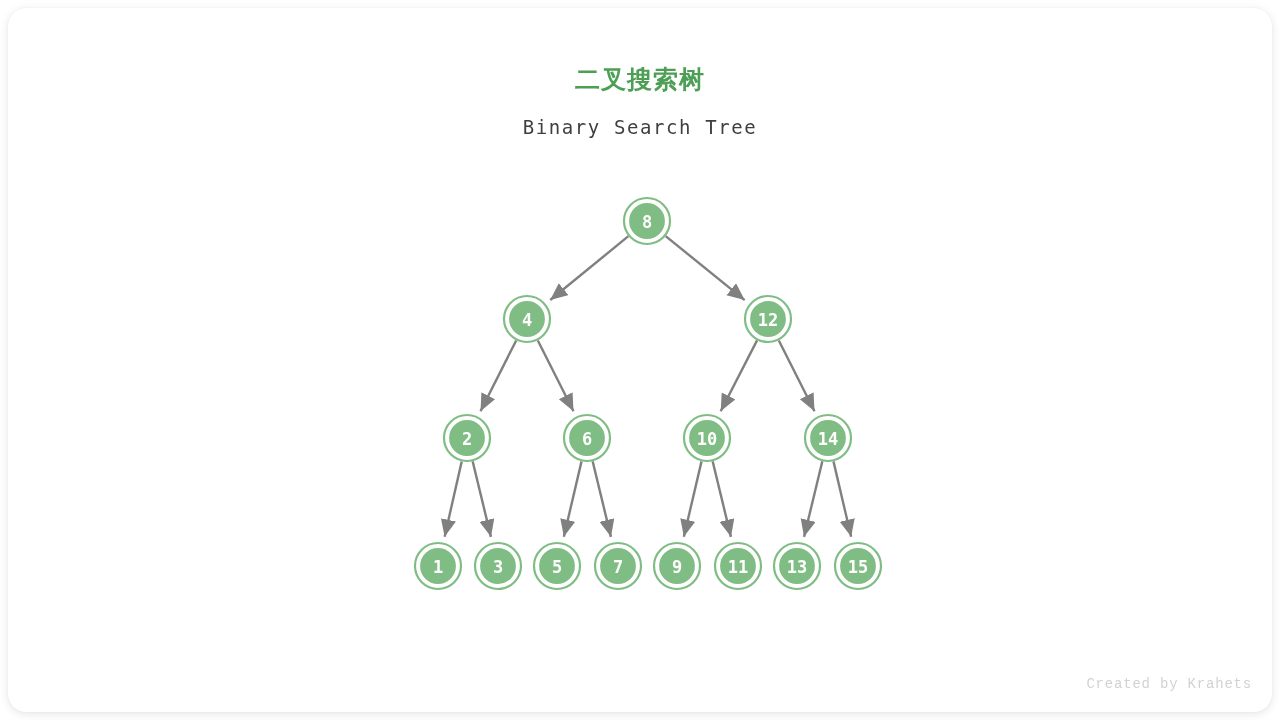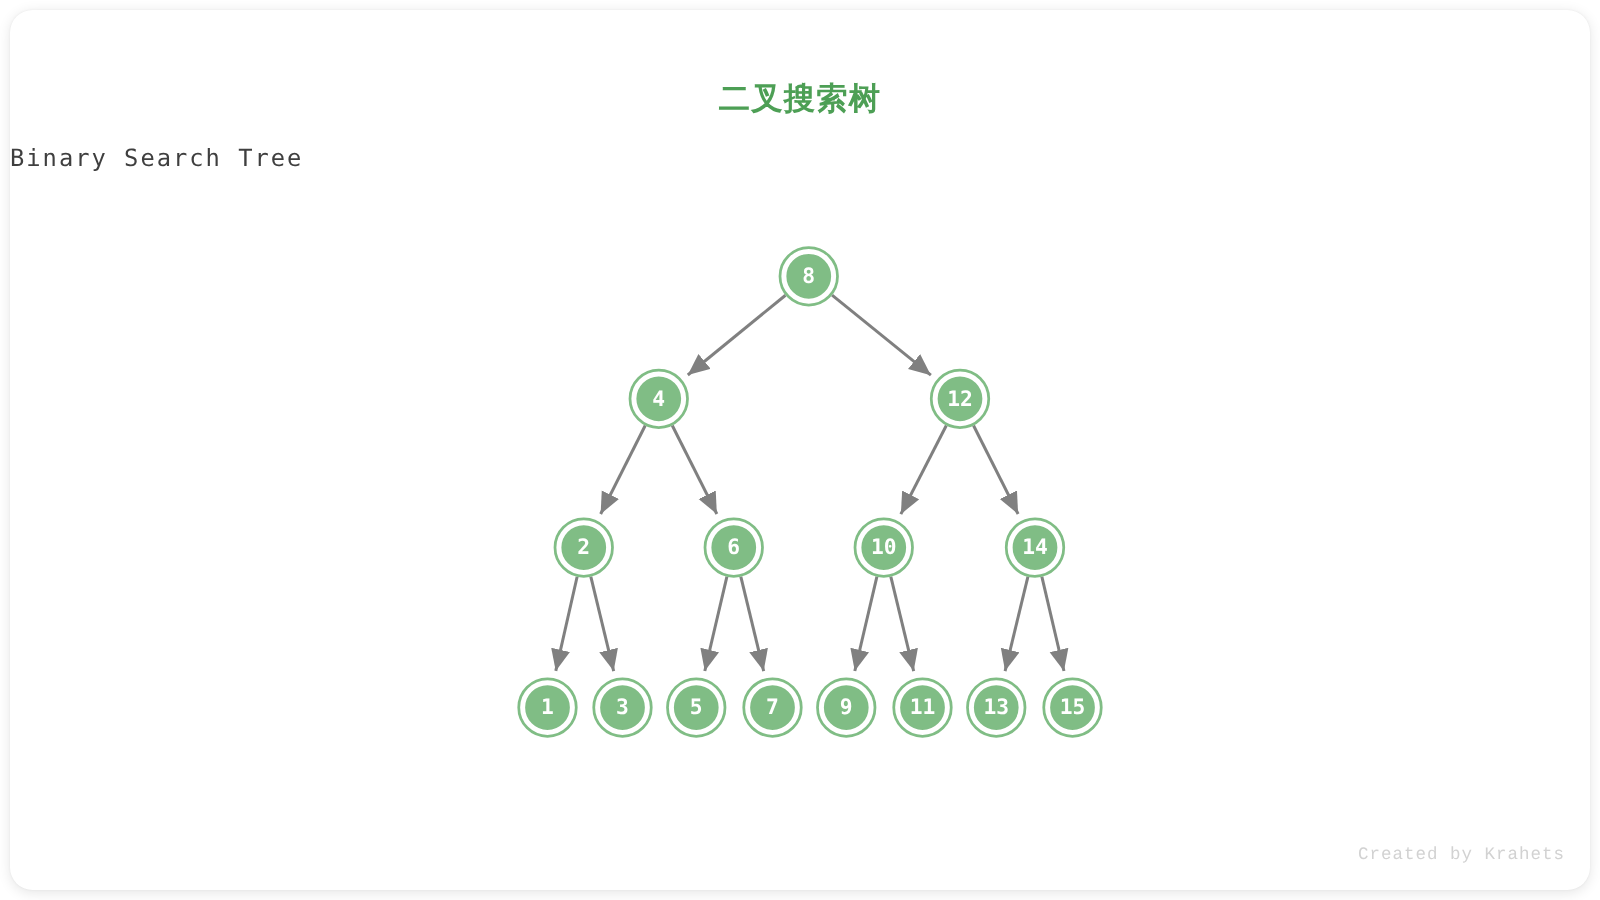--- a/index.html
+++ b/index.html
@@ -43,20 +43,21 @@
     font-size: 25px;
     letter-spacing: 1px;
     color: #4d9f55;
     line-height: 30px;
   }
   #subtitle {
     position: absolute;
     left: 0;
     top: 106px;
     width: 1264px;
+    text-align: center;
     font-family: "DejaVu Sans Mono", "Liberation Mono", monospace;
     font-size: 19px;
     letter-spacing: 1.6px;
     color: #3f3f3f;
     line-height: 26px;
   }
   #footer {
     position: absolute;
     right: 20px;
     bottom: 20px;

